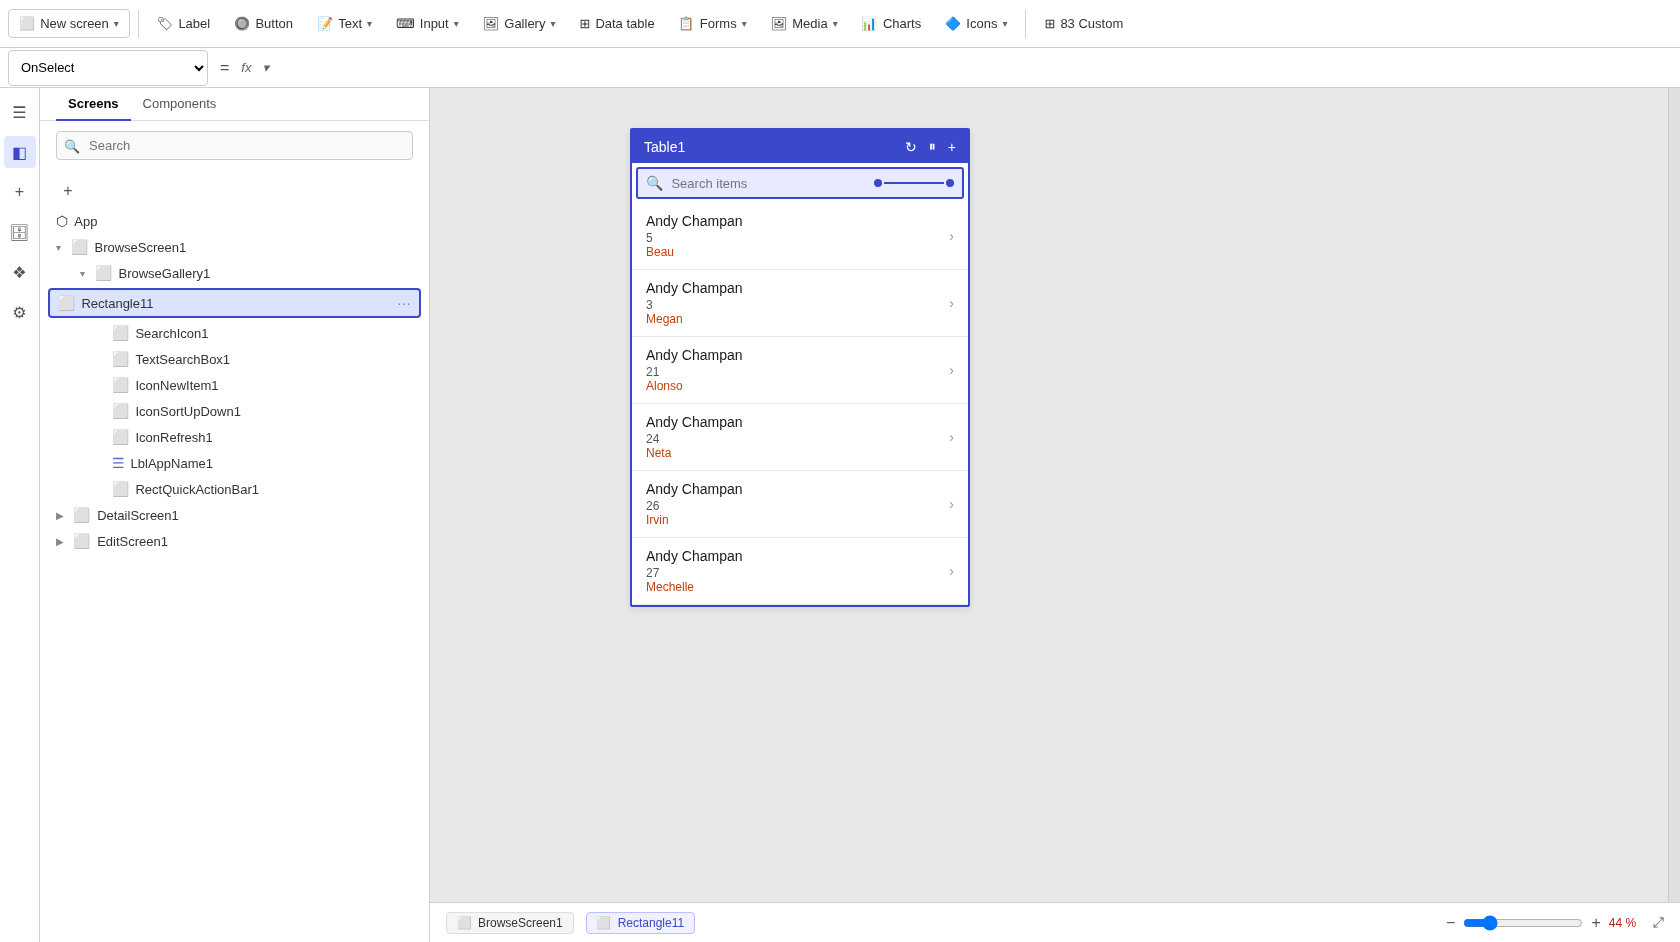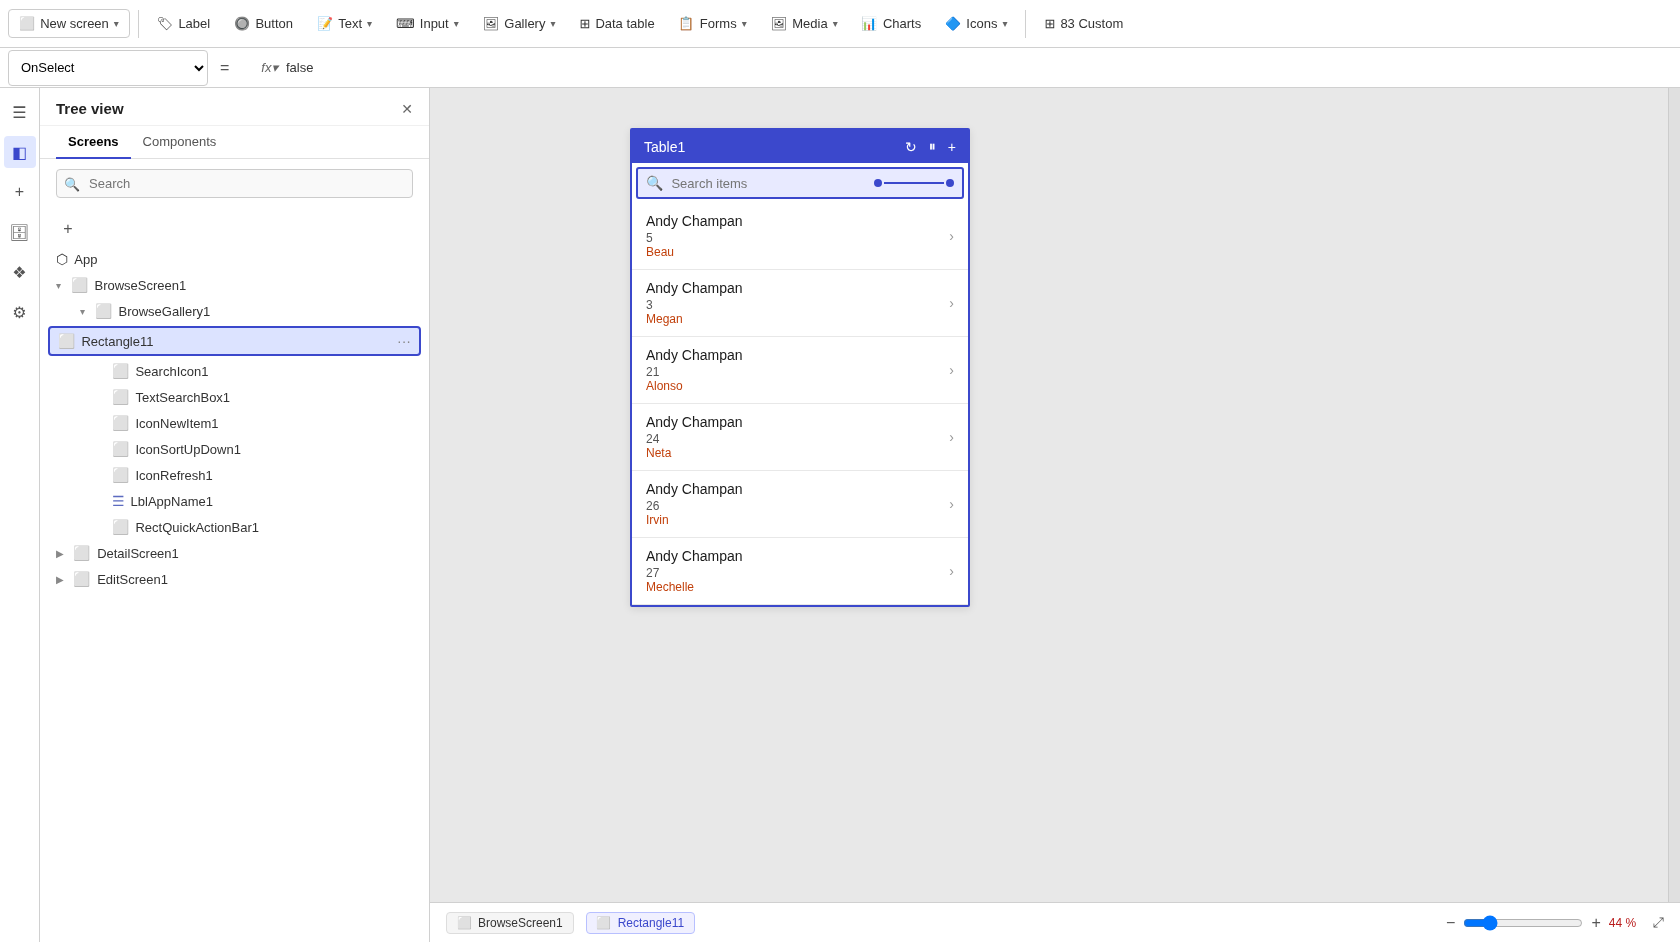--- a/index.html
+++ b/index.html
@@ -46,24 +46,23 @@
       border-radius: 4px;
       padding: 0 8px;
       font-size: 13px;
       background: #fff;
     }
     .formula-eq {
       font-size: 16px; color: #555;
       padding: 0 4px;
     }
     .formula-fx {
-      display: flex; align-items: center; gap: 0;
+      display: flex; align-items: center; gap: 11px;
       color: #666; font-style: italic;
       cursor: pointer;
-      margin-left: 20px;
     }
     .formula-input {
       flex: 1;
       border: none; outline: none;
       font-size: 13px;
       color: #333;
       background: transparent;
     }
 
     
@@ -336,39 +335,34 @@
 
 <div class="formula-bar">
   <select class="formula-select">
     <option>OnSelect</option>
   </select>
   <span class="formula-eq">=</span>
   <div class="formula-fx">
     <span>fx</span>
     <span>▾</span>
   </div>
-  <input class="formula-input" type="text" value="false" style="">
 </div>
 
 <div class="main-layout">
 
   <div class="left-rail">
     <div class="rail-icon">☰</div>
     <div class="rail-icon active">◧</div>
     <div class="rail-icon">+</div>
     <div class="rail-icon">🗄</div>
     <div class="rail-icon">❖</div>
     <div class="rail-icon">⚙</div>
   </div>
 
   <div class="tree-panel">
-    <div class="tree-header">
-      <span class="tree-title">Tree view</span>
-      <span class="tree-close">✕</span>
-    </div>
     <div class="tree-tabs">
       <div class="tree-tab active">Screens</div>
       <div class="tree-tab">Components</div>
     </div>
     <div class="tree-search">
       <span class="search-icon">🔍</span>
       <input type="text" placeholder="Search" style="">
     </div>
     <div class="tree-items">
 

